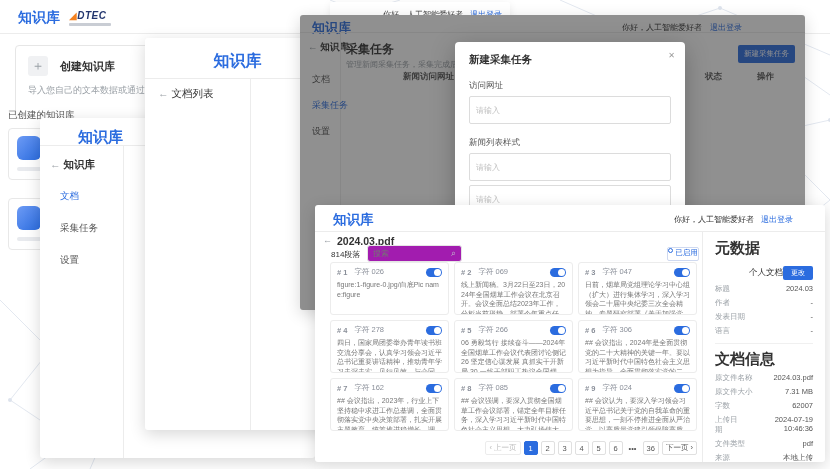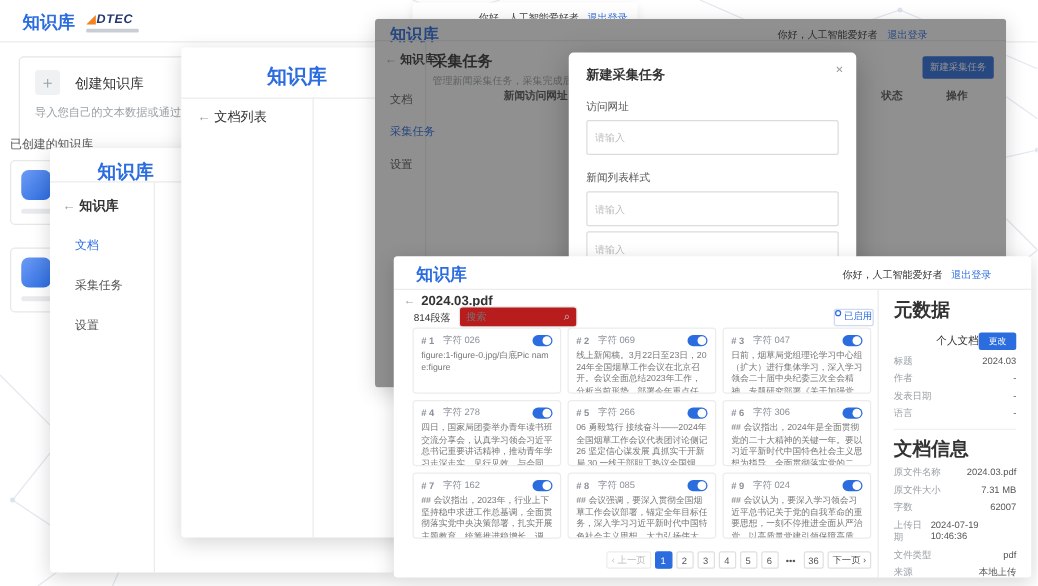--- a/index.html
+++ b/index.html
@@ -19,21 +19,21 @@
 .pageA .logo-main{font-size:14px}
 .dtec{display:flex;flex-direction:column;line-height:10px;margin-top:2px}
 .dtec .t{font-size:10px;font-weight:bold;font-style:italic;color:#23366e;letter-spacing:.5px}
 .dtec .t .mark{color:#f5821f}
 .dtec .sub{width:42px;height:3px;background:#c9cdd4;margin-top:2px;border-radius:1px}
 .createCard{position:absolute;left:15px;top:45px;width:415px;height:74px;border:1px solid #e6e6e6;
   border-radius:4px;background:#fff;padding:10px 12px}
 .createCard .row{display:flex;align-items:center;gap:12px}
 .plusBox{width:20px;height:20px;border-radius:3px;background:#f0f1f3;color:#9aa0a6;
   font-size:13px;display:flex;align-items:center;justify-content:center}
-.createCard .t{font-size:11px;font-weight:normal;color:#333}
+.createCard .t{font-size:11px;font-weight:bold;color:#333}
 .createCard .d{margin-top:8px;font-size:9px;color:#9aa0a6;line-height:13px;width:392px}
 .createdHd{position:absolute;left:8px;top:109px;font-size:9.5px;color:#555;white-space:nowrap}
 .kbCard{position:absolute;left:8px;width:130px;height:52px;border:1px solid #e8e8e8;border-radius:4px;
   background:#fff;padding:7px 8px}
 .kbIcon{width:24px;height:24px;border-radius:6px;background:linear-gradient(135deg,#6d9bf5,#2b6cdf)}
 .kbBar{width:70px;height:4px;background:#e8eaee;border-radius:2px;margin-top:7px}
 
 .wC{left:40px;top:118px;width:275px;height:340px;z-index:2}
 .wC .brand{position:absolute;left:38px;top:10px;font-size:15px}
 .wC .back{position:absolute;left:10px;top:40px;font-size:10.5px;color:#333;font-weight:bold}
@@ -78,21 +78,21 @@
   color:#bbb;font-size:7.5px;display:flex;align-items:center;gap:3px;padding:0 5px;white-space:nowrap;overflow:hidden}
 
 .wE{left:315px;top:205px;width:510px;height:257px;z-index:6;overflow:hidden}
 .wE .brand{position:absolute;left:18px;top:6px;font-size:13.5px}
 .wE .userbox{position:absolute;right:32px;top:9px;font-size:8px;color:#333;display:flex;gap:7px;white-space:nowrap}
 .wE .hd-line{top:26px}
 .wE .backArrow{position:absolute;left:8px;top:30px;font-size:9px}
 .wE .doct{position:absolute;left:22px;top:30px;font-size:10.5px;font-weight:bold;color:#333}
 .wE .pcount{position:absolute;left:16px;top:44px;font-size:8px;color:#333}
 .searchBox{position:absolute;left:52px;top:40px;width:95px;height:17px;border:1px solid #e5e5e5;border-radius:3px;
-  background:#b91c1c;display:flex;align-items:center;padding:0 5px}
+  background:#a21caf;display:flex;align-items:center;padding:0 5px}
 .searchBox input{border:none;background:transparent;flex:1;font-size:8px;min-width:0}
 .searchBox .mag{font-size:9px;color:#c0c4cc;line-height:1}
 .filterBtn{position:absolute;left:352px;top:42px;width:32px;height:14px;border:1px solid #cfd9f0;border-radius:2px;
   background:#fff;color:#2b6cdf;font-size:7.5px;display:flex;align-items:flex-start;justify-content:center;gap:2px;white-space:nowrap}
 .filterBtn .dot{width:5px;height:5px;border-radius:50%;border:1px solid #2b6cdf;display:inline-block}
 .grid{position:absolute;left:15px;top:57px;width:367px;height:169px;display:grid;
   grid-template-columns:repeat(3,1fr);grid-auto-rows:53px;gap:5px}
 .chunk{border:1px solid #ececec;border-radius:3px;background:#fff;padding:4px 6px;overflow:hidden}
 .chunk .ch-hd{display:flex;align-items:center;font-size:7.5px;color:#8a8f99;font-weight:bold}
 .chunk .ch-hd .chars{margin-left:7px;font-weight:normal}
@@ -105,21 +105,21 @@
   display:flex;align-items:center;justify-content:center;white-space:nowrap}
 .pg.dis{color:#bbb;border-color:#ececec}
 .pg.active{background:#2b6cdf;border-color:#2b6cdf;color:#fff}
 .meta{position:absolute;left:387px;top:26px;right:0;bottom:0;border-left:1px solid #ececec;
   padding:8px 12px;overflow:hidden}
 .meta .sec-t{font-size:15px;font-weight:bold;color:#333}
 .typeRow{display:flex;align-items:center;justify-content:flex-end;margin-top:8px}
 .typeRow .n{font-size:8.5px;color:#333}
 .chgBtn{background:#2b6cdf;color:#fff;border:none;font-size:7px;padding:2px 8px;border-radius:2px}
 .kv{display:flex;justify-content:space-between;margin-top:4px;font-size:7.5px}
-.kv .k{color:#9aa0a6}.kv .v{color:#555;}
+.kv .k{color:#9aa0a6}.kv .v{color:#555;text-align:right}
 .mdiv{border-top:1px solid #f0f0f0;margin:7px 0 6px}
 </style>
 </head>
 <body>
 
 <svg class="mesh" viewBox="0 0 830 469">
   <g stroke="#e3e8f0" stroke-width="1" fill="none">
     <polyline points="560,0 640,35 720,8 830,55"></polyline>
     <polyline points="640,35 700,90 780,60 830,95"></polyline>
     <polyline points="700,90 740,140 830,120"></polyline>

